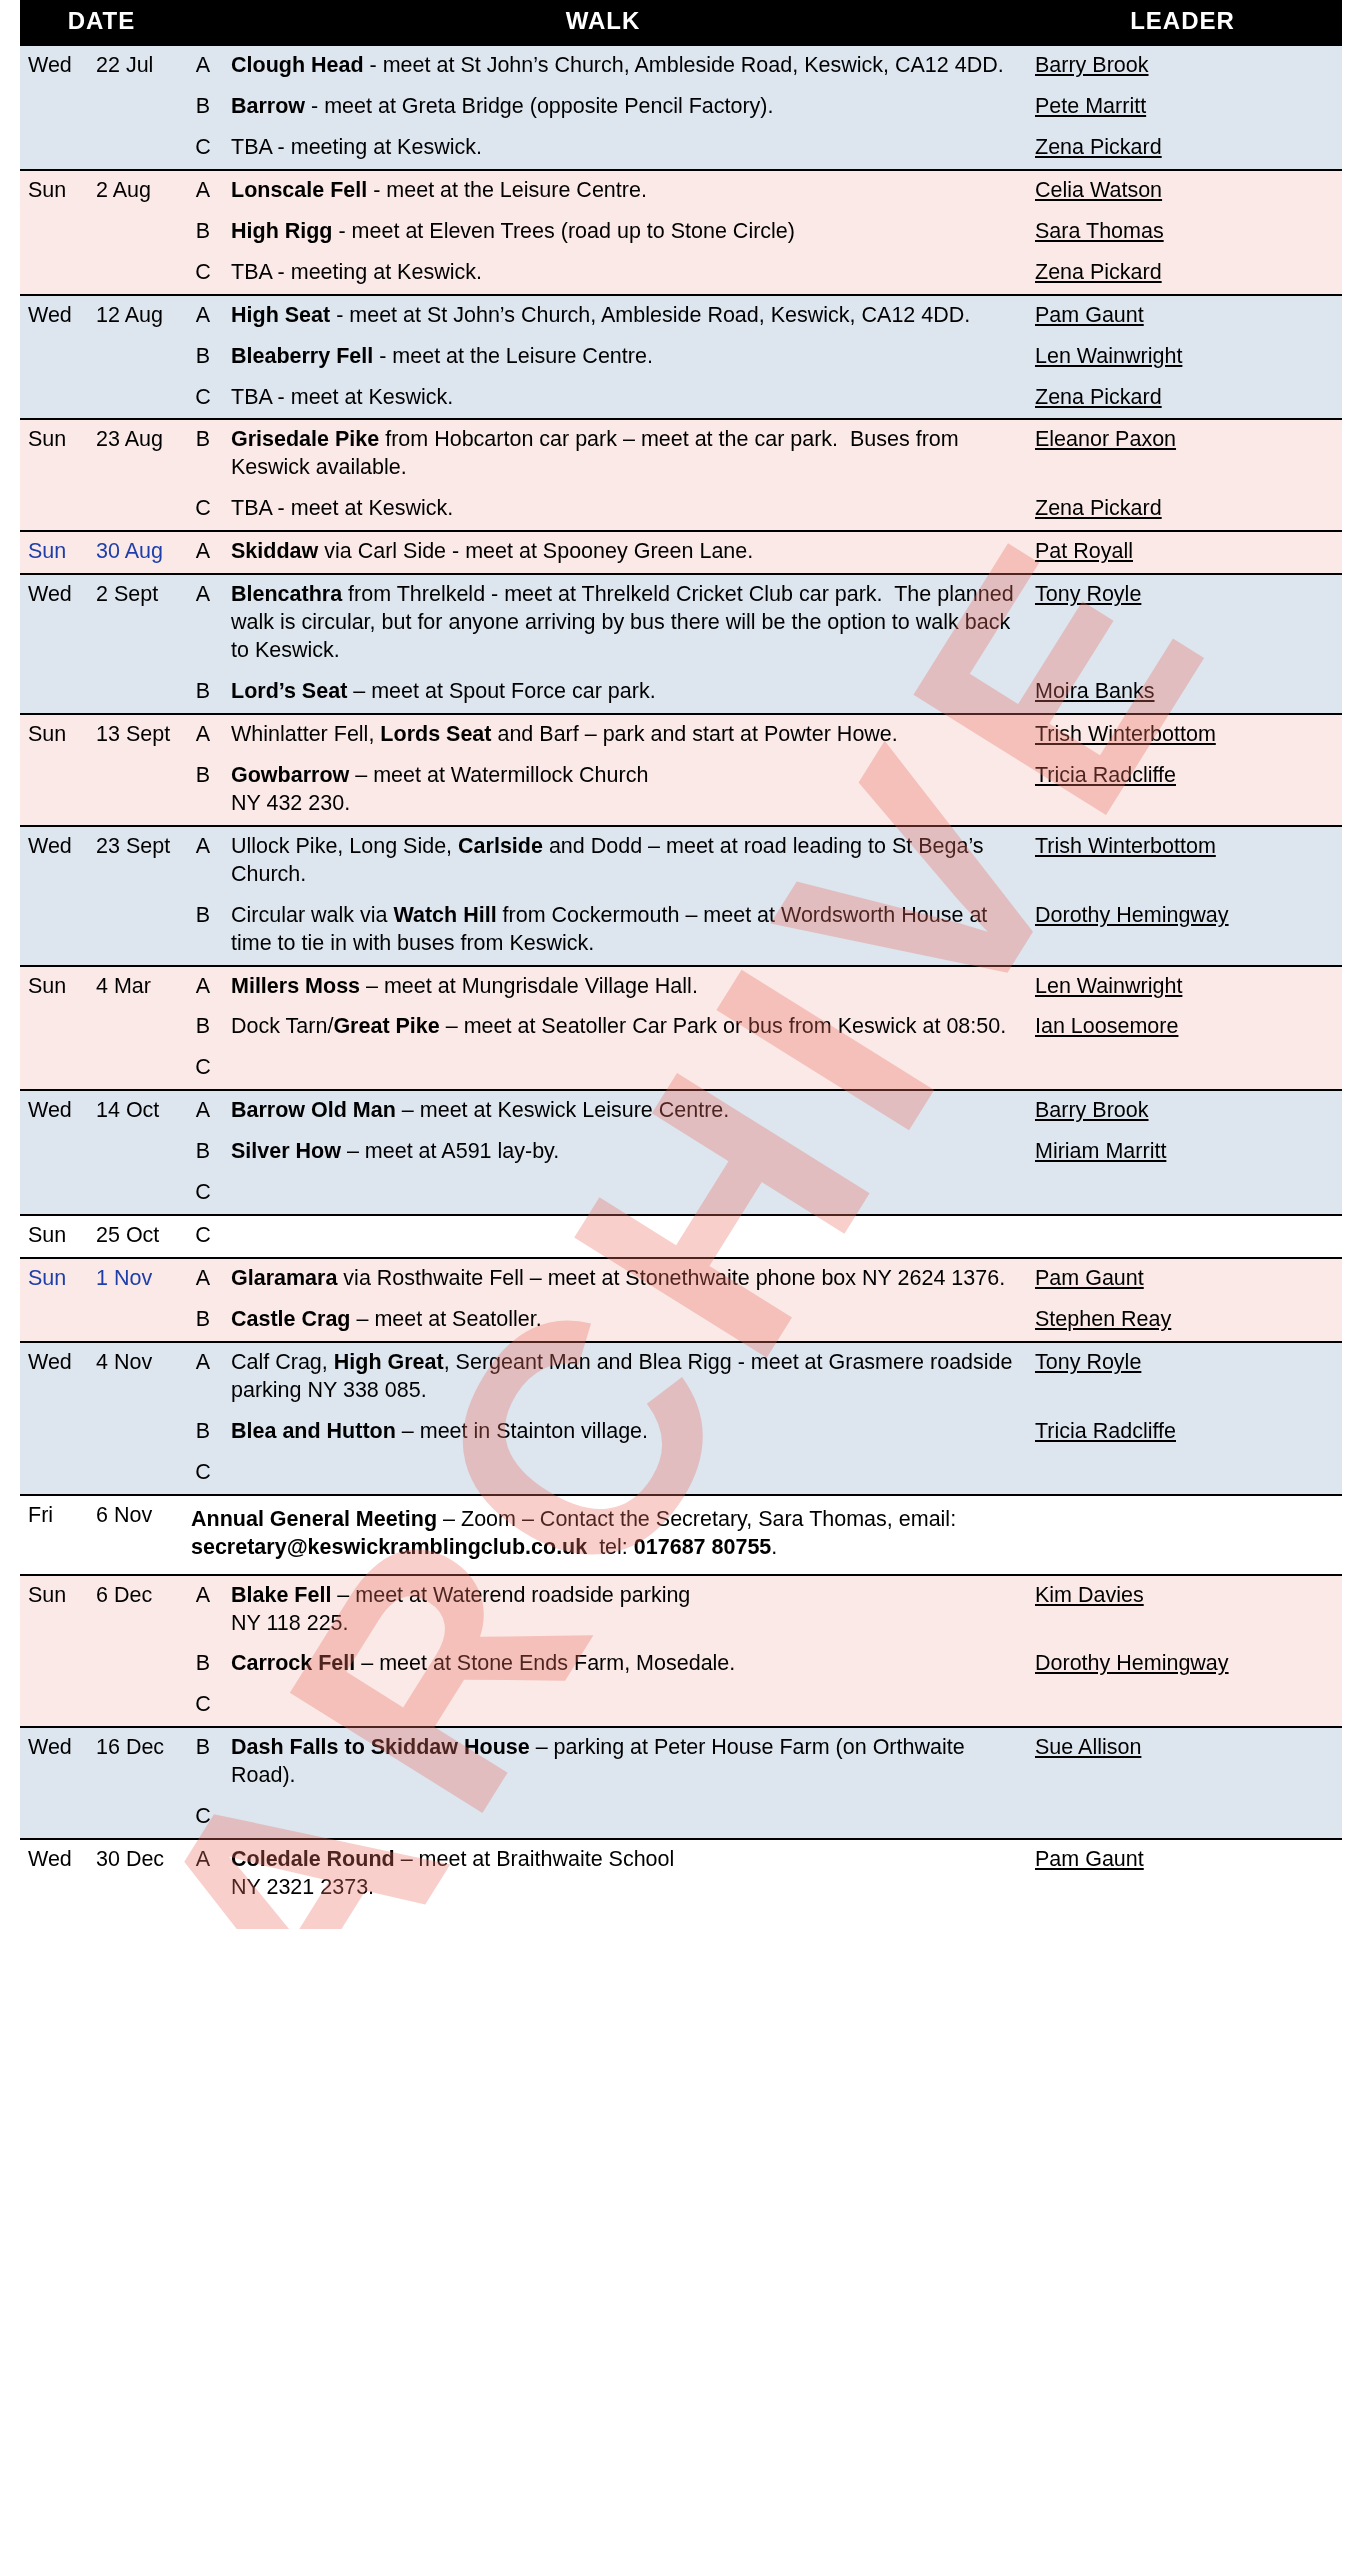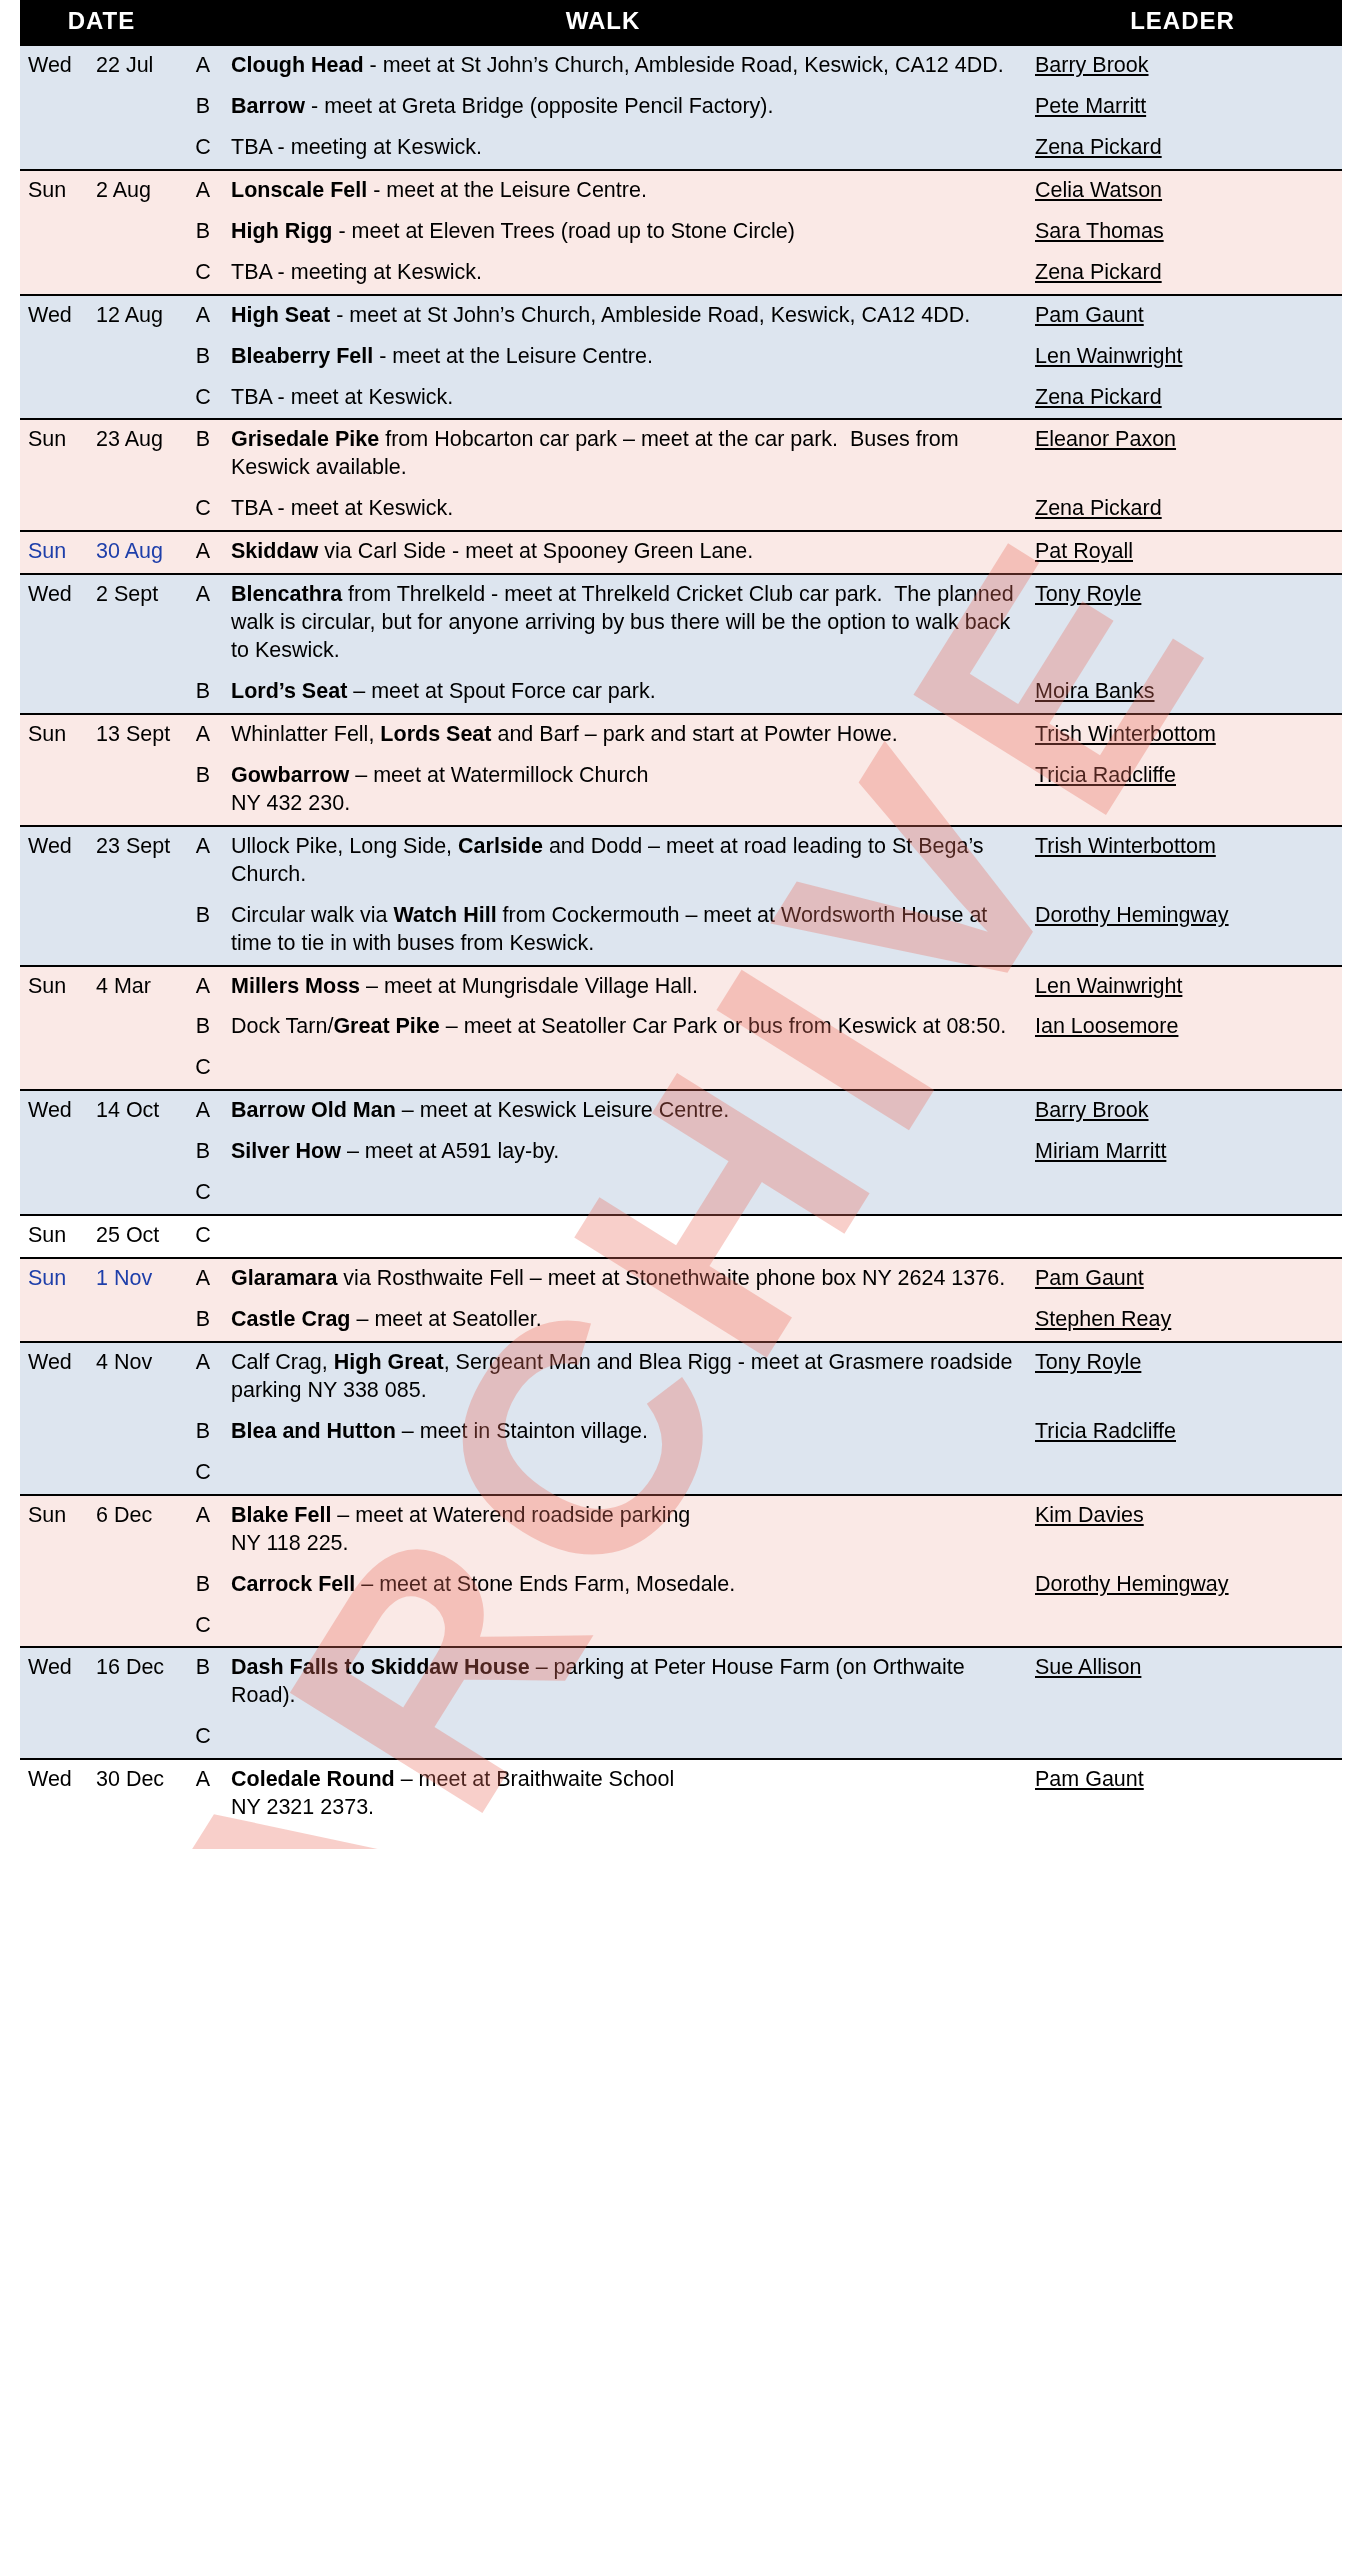--- a/index.html
+++ b/index.html
@@ -316,20 +316,25 @@
           <td class="walk"><b>Blea and Hutton</b> – meet in Stainton village.</td>
           <td class="leader">Tricia Radcliffe</td>
         </tr>
         <tr class="tint-blue">
           <td class="day"></td>
           <td class="date"></td>
           <td class="grade">C</td>
           <td class="walk">&nbsp;</td>
           <td class="leader"></td>
         </tr>
+        <tr class="tint-white group-start">
+          <td class="day">Fri</td>
+          <td class="date">6 Nov</td>
+          <td class="agm-cell" colspan="3"><b>Annual General Meeting</b> – Zoom – Contact the Secretary, Sara Thomas, email: <b>secretary@keswickramblingclub.co.uk</b>&nbsp; tel: <b>017687 80755</b>.</td>
+        </tr>
         <tr class="tint-pink group-start">
           <td class="day">Sun</td>
           <td class="date">6 Dec</td>
           <td class="grade">A</td>
           <td class="walk"><b>Blake Fell</b> – meet at Waterend roadside parking<br>NY 118 225.</td>
           <td class="leader">Kim Davies</td>
         </tr>
         <tr class="tint-pink">
           <td class="day"></td>
           <td class="date"></td>

